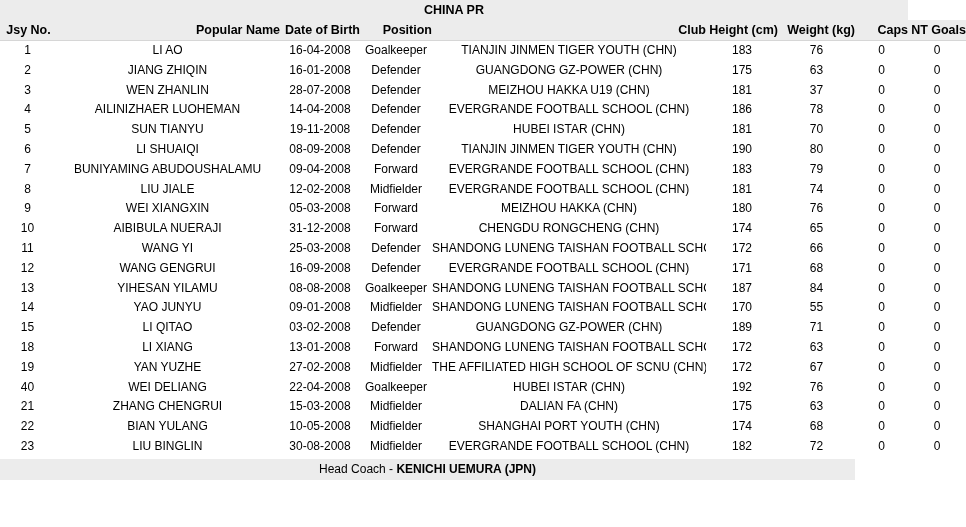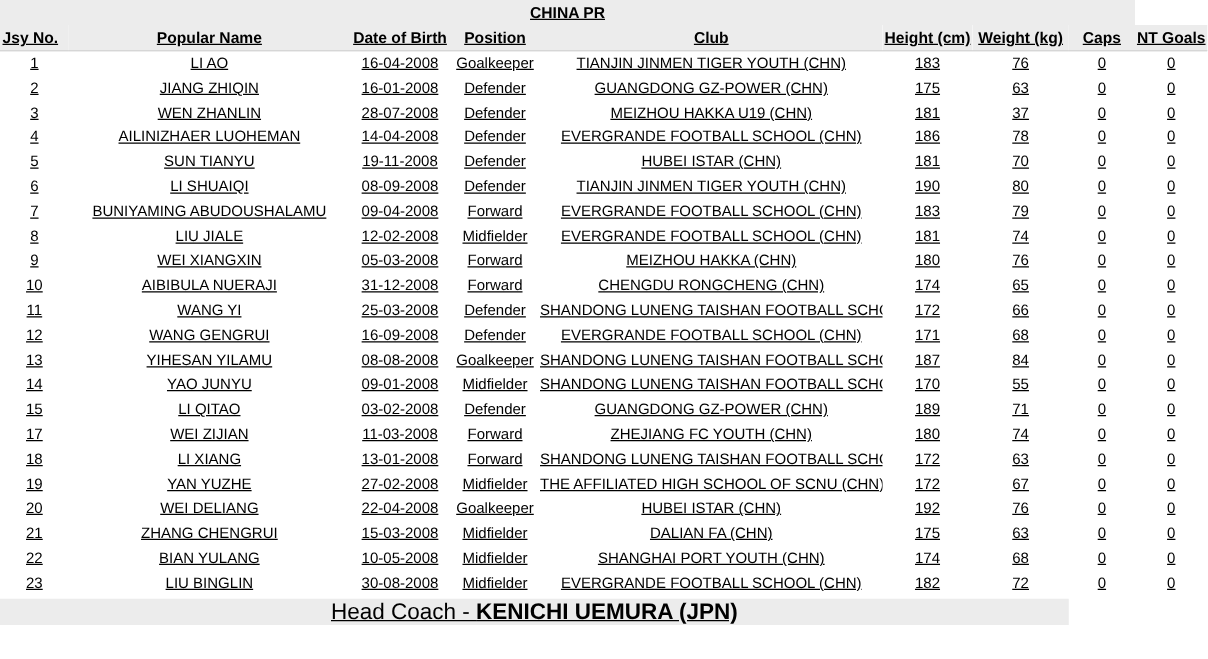--- a/index.html
+++ b/index.html
@@ -1,43 +1,43 @@
 <!DOCTYPE html>
 <html><head>
 <meta charset="utf-8">
 <style>
   html,body{margin:0;padding:0;}
   body{
     width:966px;height:527px;overflow:hidden;
     background:#ffffff;color:#000000;
     font-family:"Liberation Sans",sans-serif;
   }
-  .sheet{width:908px;text-decoration:underline;}
+  .sheet{width:908px;}
   .title-row{
     background:#ececec;height:20px;line-height:20px;
     text-align:center;font-weight:bold;font-size:12.5px;
   }
   table{
     border-collapse:collapse;table-layout:fixed;width:966px;
   }
   thead th{
     background:#ececec;height:20px;line-height:20px;
-    font-size:12.5px;font-weight:bold;text-align:center;
+    font-size:12.5px;font-weight:bold;text-align:right;
     padding:0;overflow:hidden;white-space:nowrap;
     border-bottom:1px solid #d6d6d6;
   }
-  thead th.h-no{text-align:left;padding-left:2px;}
+  thead th.h-no{text-align:center;padding-left:2px;}
   tbody td{
     height:19.8px;line-height:19.8px;font-size:12px;
     text-align:center;padding:0;overflow:hidden;white-space:nowrap;
     vertical-align:middle;
   }
   .footer{
     margin-top:2px;background:#ececec;width:855px;height:21px;line-height:21px;
-    text-align:center;font-size:18px;
+    text-align:center;font-size:12px;
   }
   .footer b{font-weight:bold;}
 </style>
 </head>
 <body>
 
 <div class="sheet">
 
   <div class="title-row">CHINA PR</div>
 
@@ -226,31 +226,20 @@
           <td>LI QITAO</td>
           <td>03-02-2008</td>
           <td>Defender</td>
           <td>GUANGDONG GZ-POWER (CHN)</td>
           <td>189</td>
           <td>71</td>
           <td>0</td>
           <td>0</td>
         </tr>
         <tr>
-          <td>17</td>
-          <td>WEI ZIJIAN</td>
-          <td>11-03-2008</td>
-          <td>Forward</td>
-          <td>ZHEJIANG FC YOUTH (CHN)</td>
-          <td>180</td>
-          <td>74</td>
-          <td>0</td>
-          <td>0</td>
-        </tr>
-        <tr>
           <td>18</td>
           <td>LI XIANG</td>
           <td>13-01-2008</td>
           <td>Forward</td>
           <td>SHANDONG LUNENG TAISHAN FOOTBALL SCHOOL (CHN)</td>
           <td>172</td>
           <td>63</td>
           <td>0</td>
           <td>0</td>
         </tr>
@@ -259,21 +248,21 @@
           <td>YAN YUZHE</td>
           <td>27-02-2008</td>
           <td>Midfielder</td>
           <td>THE AFFILIATED HIGH SCHOOL OF SCNU (CHN)</td>
           <td>172</td>
           <td>67</td>
           <td>0</td>
           <td>0</td>
         </tr>
         <tr>
-          <td>20</td>
+          <td>40</td>
           <td>WEI DELIANG</td>
           <td>22-04-2008</td>
           <td>Goalkeeper</td>
           <td>HUBEI ISTAR (CHN)</td>
           <td>192</td>
           <td>76</td>
           <td>0</td>
           <td>0</td>
         </tr>
         <tr>

